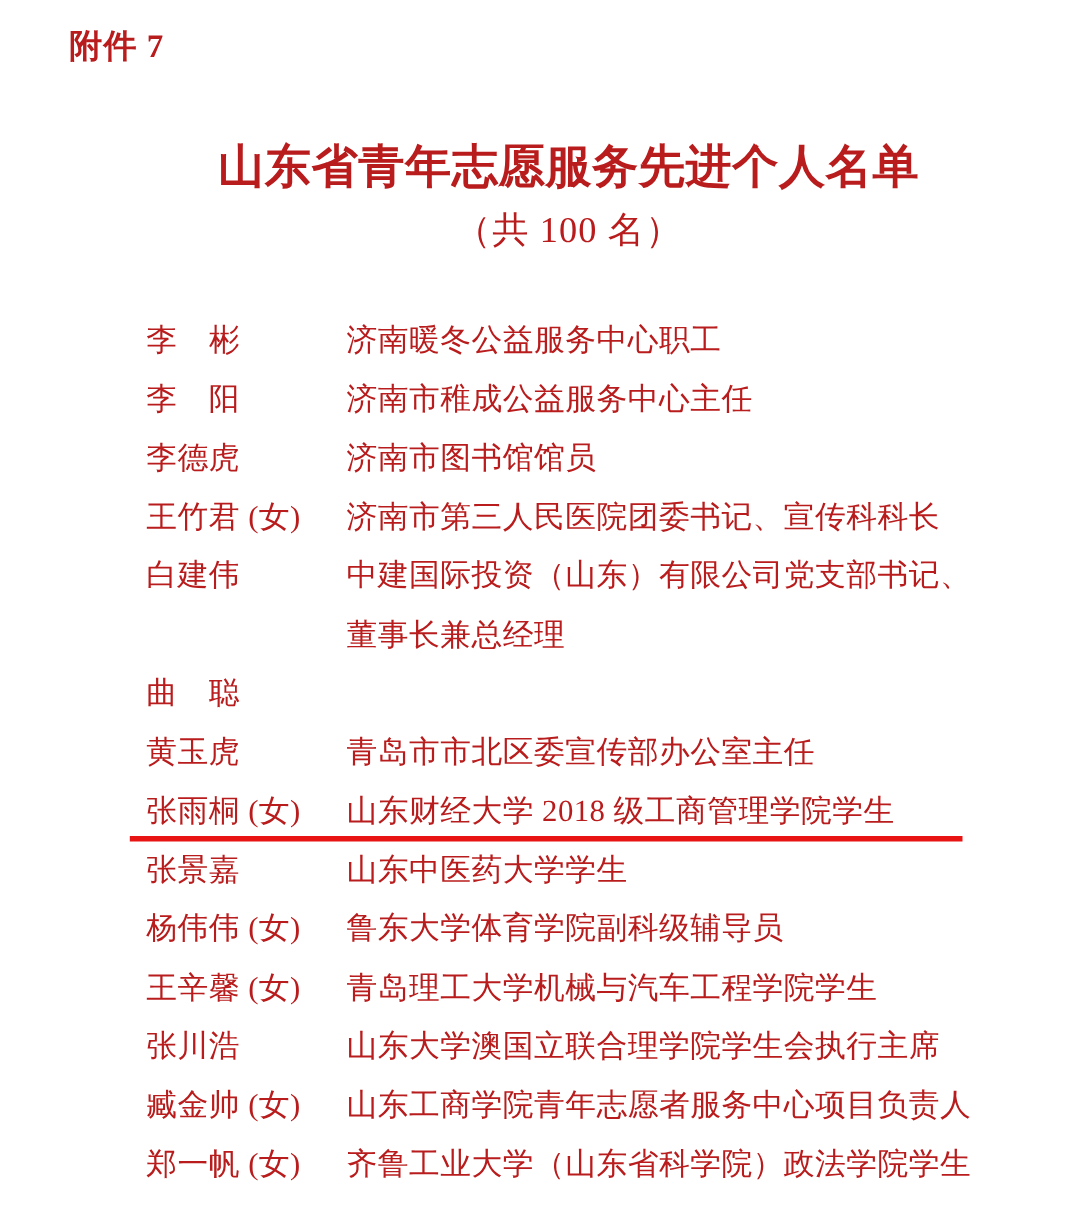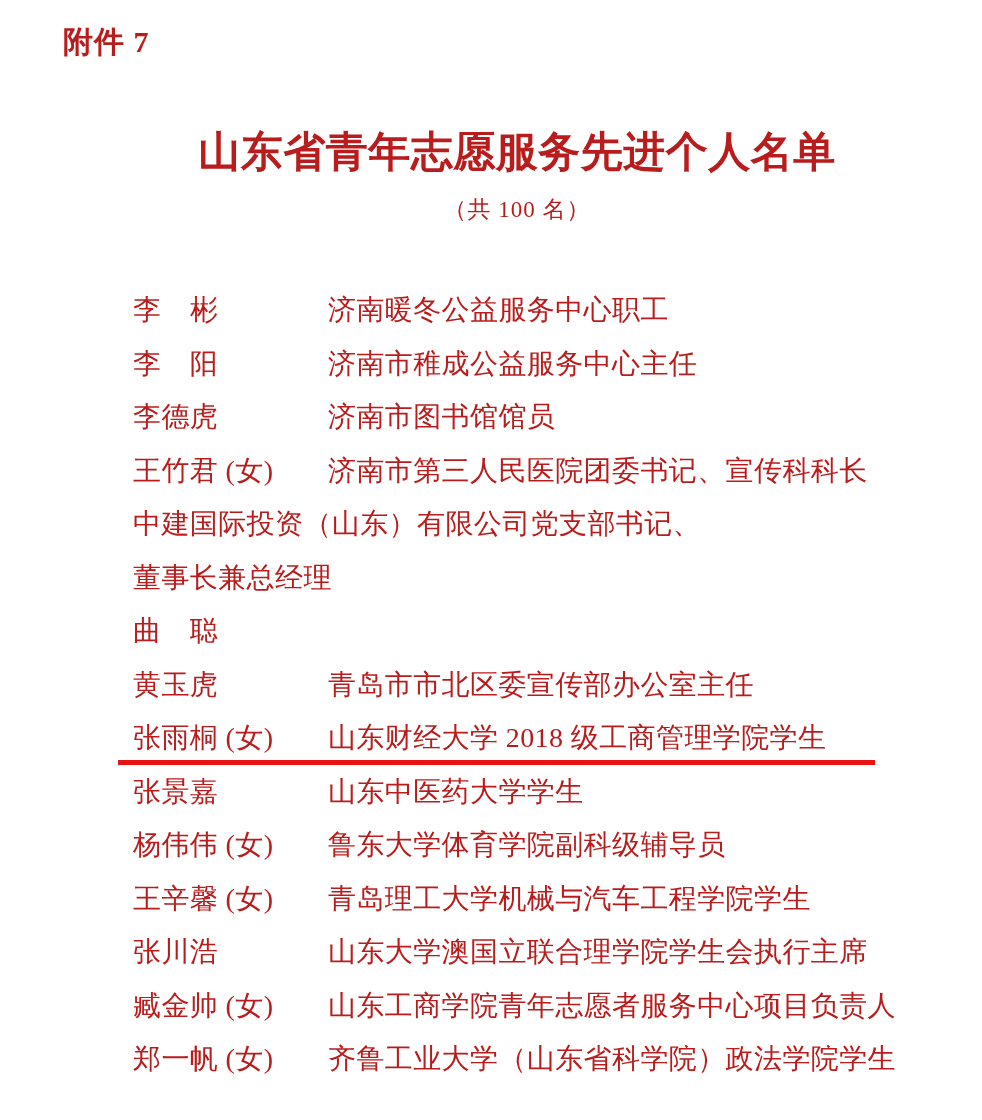--- a/index.html
+++ b/index.html
@@ -35,38 +35,37 @@
   .title {
     margin: 6px;
     font-size: 42px;
     line-height: 50px;
     font-weight: bold;
     letter-spacing: 0.5px;
     white-space: nowrap;
   }
   .subtitle {
     margin-top: 18px;
-    font-size: 23px;
+    font-size: 33px;
     line-height: 30px;
     letter-spacing: 1px;
     white-space: pre;
   }
   .list {
     position: absolute;
     left: 133px;
     top: 283px;
     width: 790px;
     font-size: 28px;
     line-height: 53.5px;
   }
   .row {
     position: relative;
     display: flex;
     align-items: flex-start;
-    gap: 13px;
   }
   .name {
     flex: 0 0 182px;
     width: 182px;
     white-space: pre;
     letter-spacing: 0.4px;
   }
   .desc {
     flex: 1;
     max-width: 585px;
@@ -103,20 +102,21 @@
       </div>
       <div class="row">
         <span class="name">李德虎</span>
         <span class="desc">济南市图书馆馆员</span>
       </div>
       <div class="row">
         <span class="name">王竹君 (女)</span>
         <span class="desc">济南市第三人民医院团委书记、宣传科科长</span>
       </div>
       <div class="row">
+        <span class="name">白建伟</span>
         <span class="desc">中建国际投资（山东）有限公司党支部书记、董事长兼总经理</span>
       </div>
       <div class="row">
         <span class="name">曲　聪</span>
       </div>
       <div class="row">
         <span class="name">黄玉虎</span>
         <span class="desc">青岛市市北区委宣传部办公室主任</span>
       </div>
       <div class="row">

